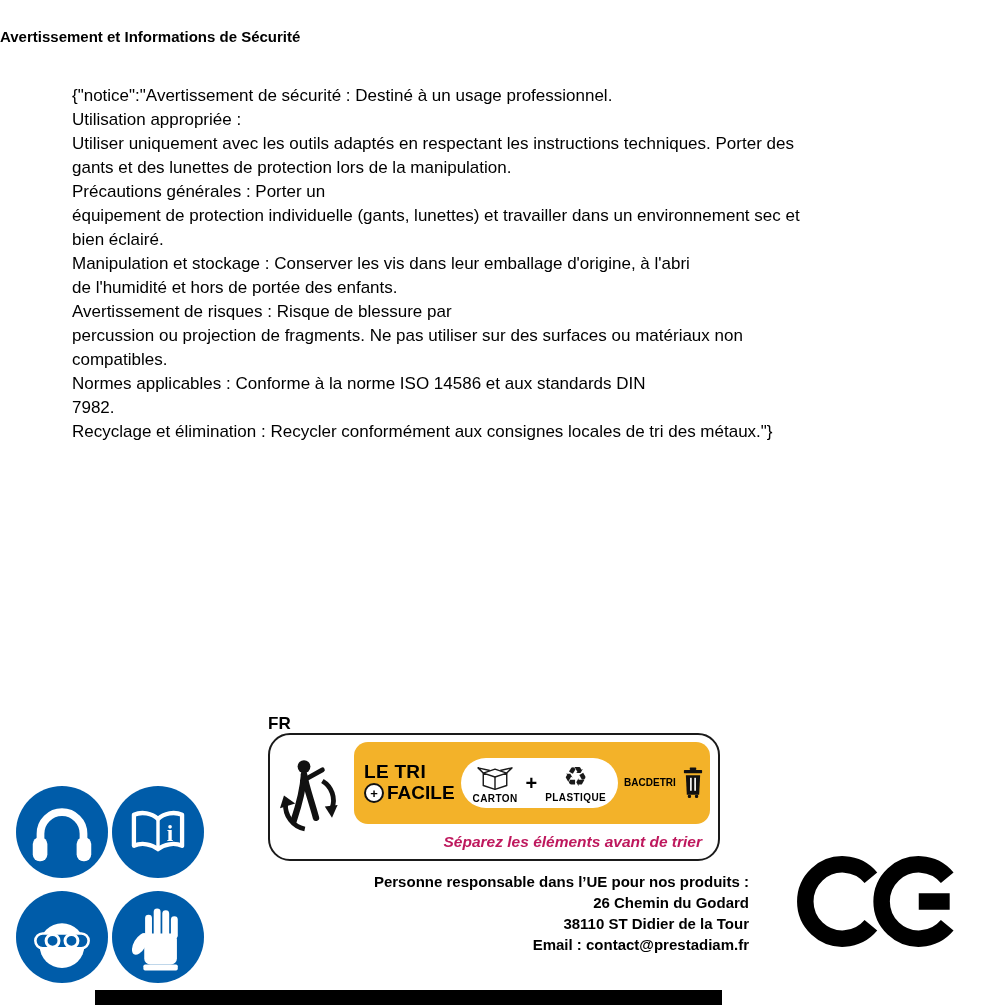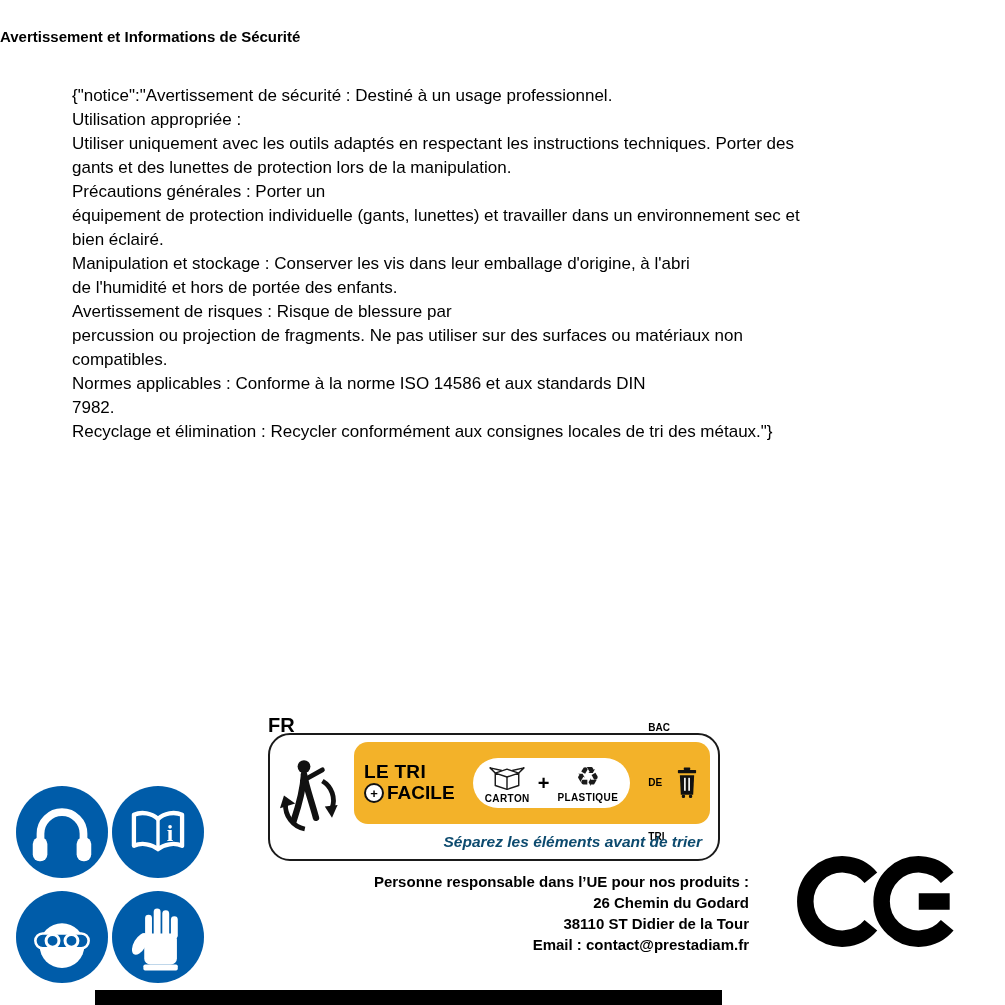--- a/index.html
+++ b/index.html
@@ -22,21 +22,21 @@
     display:flex; align-items:center; justify-content:center;
   }
   .picto svg { width:86px; height:86px; }
   #picto-ear     { left:16px;  top:786px; }
   #picto-book    { left:112px; top:786px; }
   #picto-goggles { left:16px;  top:891px; }
   #picto-gloves  { left:112px; top:891px; }
   .blue-fill { fill:var(--picto-blue, #005CA9); }
 
   
-  .fr-label { position:absolute; left:268px; top:714px; font-weight:bold; font-size:20px; }
+  .fr-label { position:absolute; left:268px; top:714px; font-weight:bold; font-size:17px; }
   .triman-box {
     position:absolute; left:268px; top:733px; width:452px; height:128px;
     border:2px solid #1a1a1a; border-radius:22px; background:#fff; box-sizing:border-box;
   }
   .triman-icon { position:absolute; left:6px; top:12px; width:80px; height:100px; }
   .banner {
     position:absolute; left:84px; top:7px; right:8px; height:82px;
     background:var(--tri-yellow, #F3B229); border-radius:14px;
     display:flex; align-items:center; justify-content:space-between;
     padding:16px 10px; box-sizing:border-box; gap:6px;
@@ -51,24 +51,24 @@
   }
   .materials-pill {
     background:#fff; border-radius:40px; display:flex; align-items:center;
     gap:8px; padding:4px 12px;
   }
   .material { display:flex; flex-direction:column; align-items:center; gap:1px; }
   .material .caption { font-size:10px; font-weight:700; letter-spacing:0.4px; }
   .recycle-glyph { font-size:27px; line-height:28px; color:#1a1a1a; }
   .materials-sep { font-size:20px; font-weight:800; }
   .bac-block { display:flex; align-items:center; gap:4px; }
-  .bac-text { display:flex; flex-direction:column; font-size:10px; font-weight:800; line-height:1.05;gap:44px; }
+  .bac-text { display:flex; flex-direction:row; font-size:10px; font-weight:800; line-height:1.05; }
   .tagline {
     position:absolute; right:16px; bottom:8px; left:150px; text-align:right;
-    font-style:italic; font-weight:bold; font-size:15.5px; color:#0c4a6e;
+    font-style:italic; font-weight:bold; font-size:15.5px; color:#be185d;
   }
 
   .address {
     position:absolute; left:249px; top:871px; width:500px; text-align:right;
     font-weight:bold; font-size:15px; line-height:21px;
   }
   .ce { position:absolute; left:795px; top:852px; width:165px; height:99px; }
   .bottom-bar { position:absolute; left:95px; top:990px; width:627px; height:15px; background:#000; }
   .sr-only { position:absolute; width:1px; height:1px; overflow:hidden; clip:rect(0 0 0 0); }
 </style>

